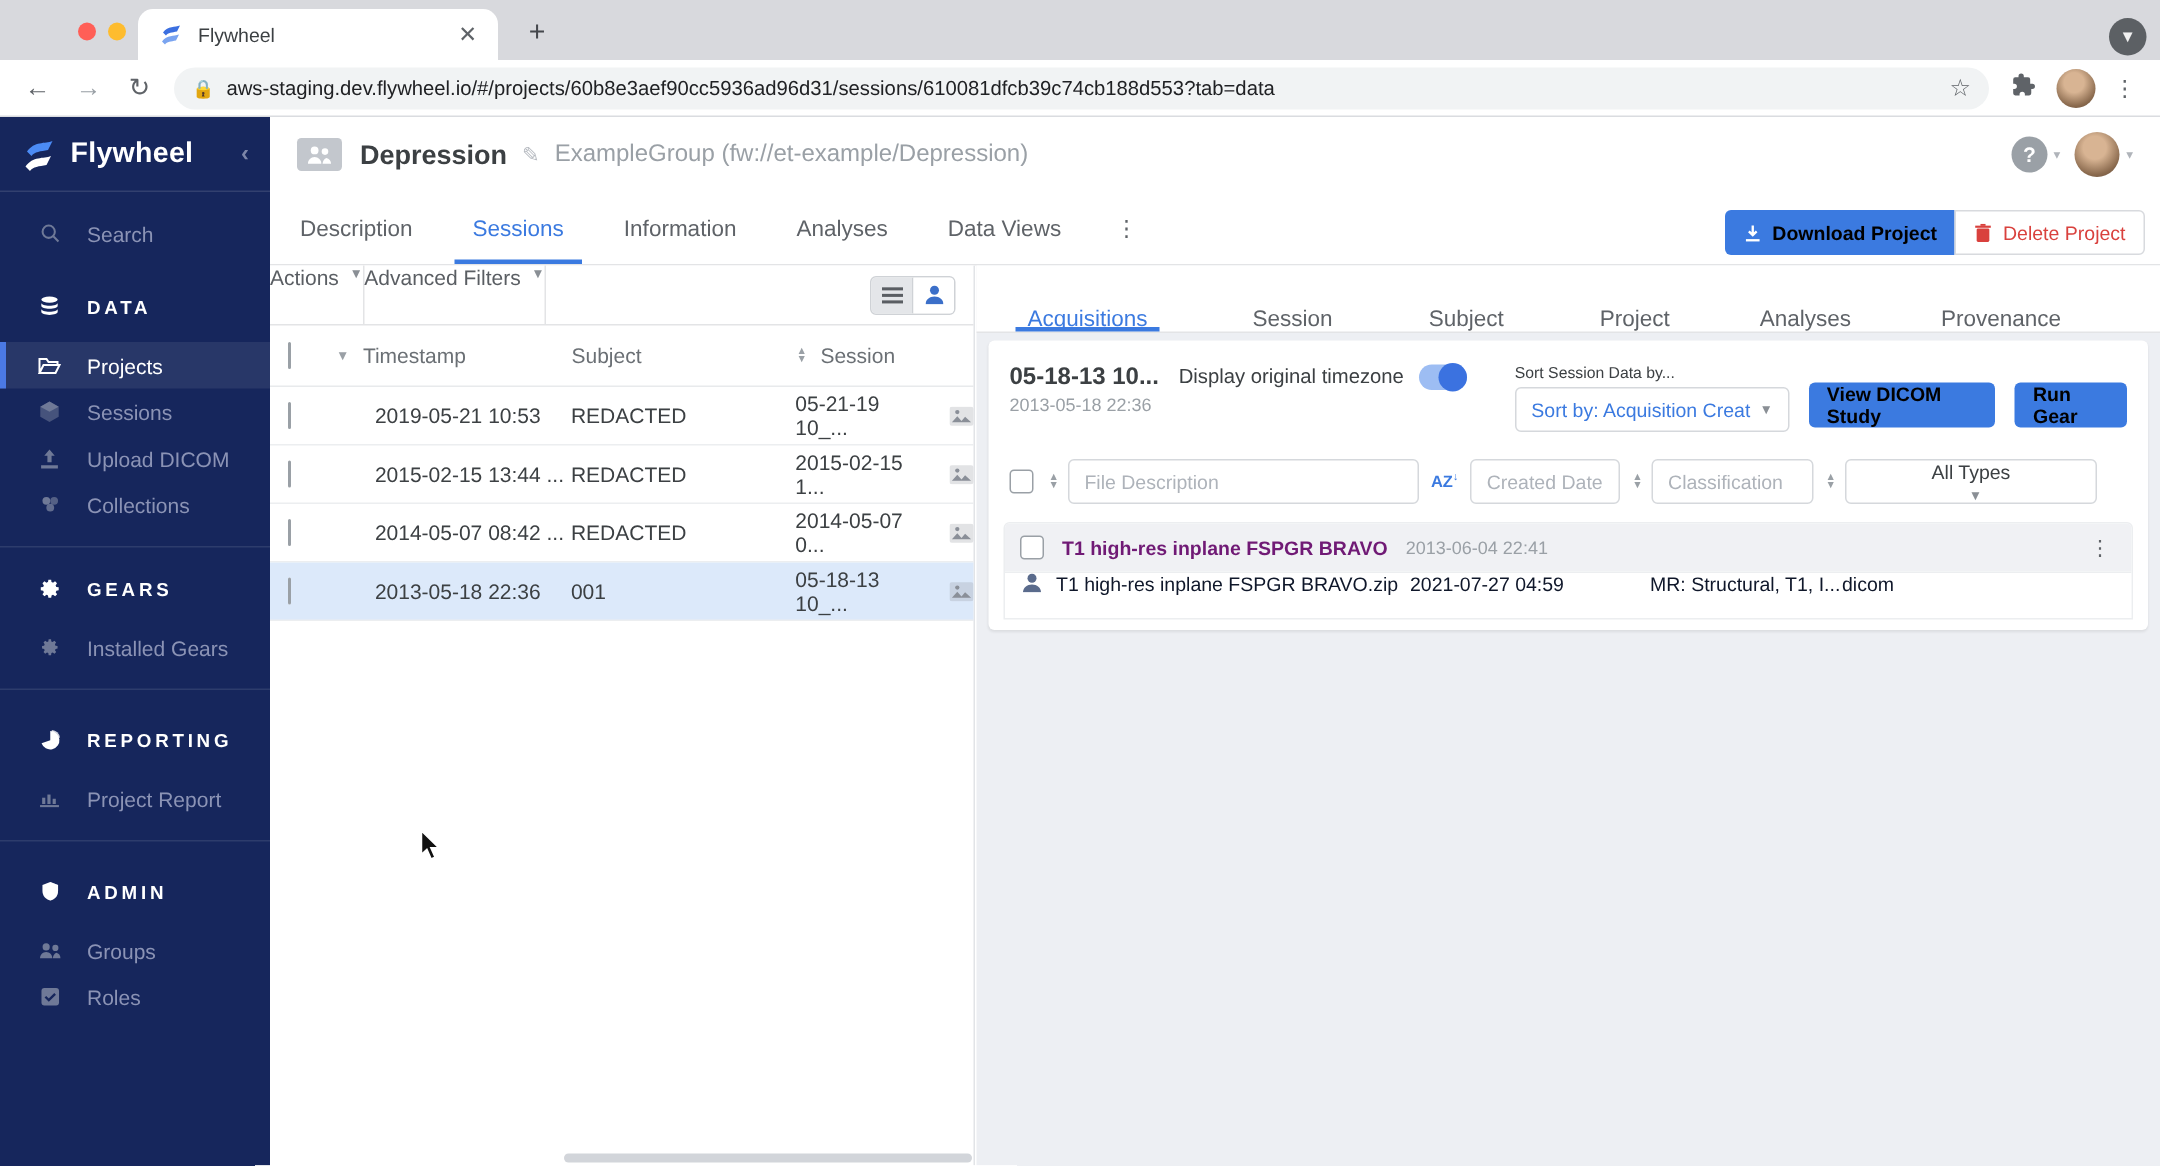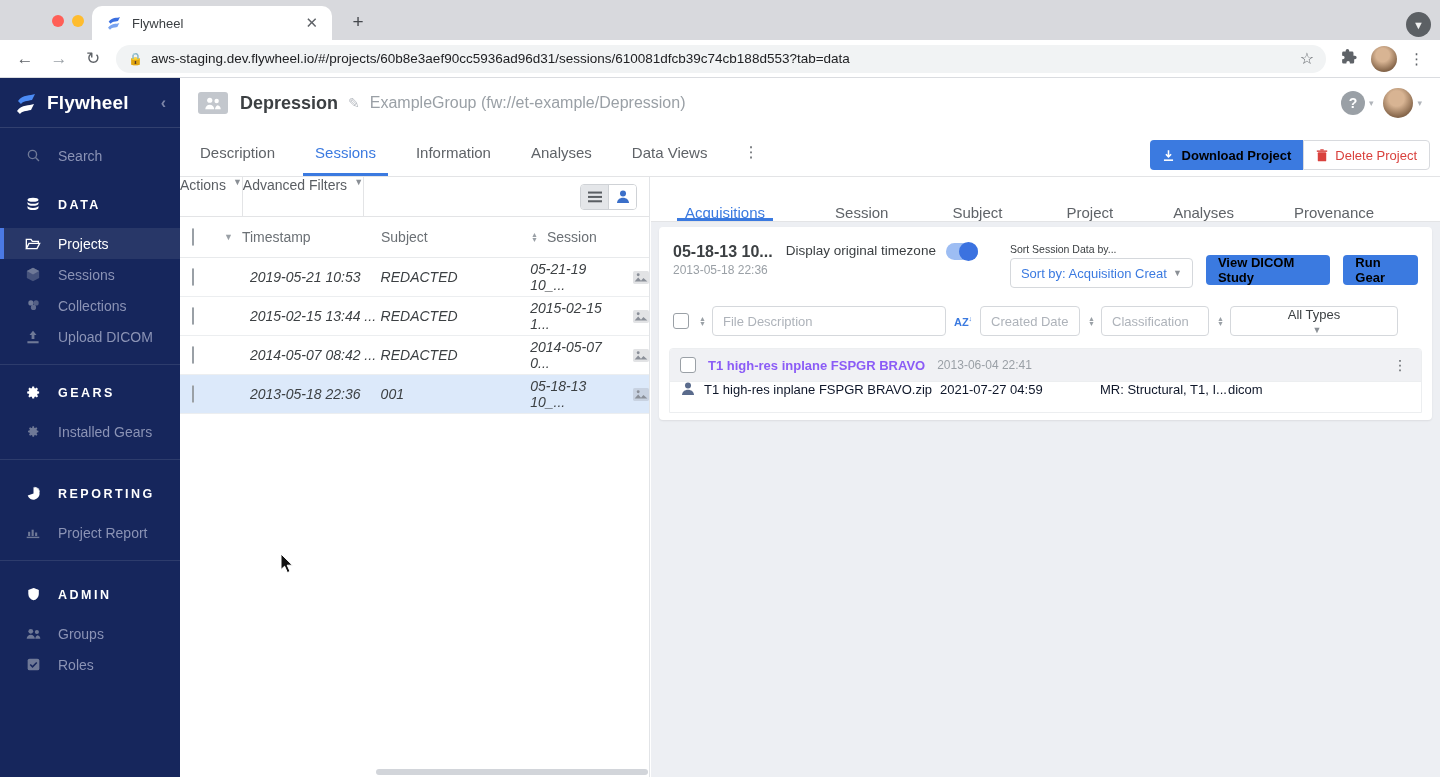--- a/index.html
+++ b/index.html
@@ -80,21 +80,21 @@
   .vg-sep { width:1px; background:#cfd2d6; }
 
   .lp-thead { height:41px; border-bottom:1px solid #e8eaec; display:flex; align-items:center; font-size:14px; color:#6b7075; }
   .chk { width:16px; height:16px; border:1.5px solid #9aa0a6; border-radius:3px; background:#fff; flex:none; }
   .col-chk { padding-left:12px; width:44px; }
   .col-ts { width:157px; display:flex; align-items:center; }
   .col-sub { width:150px; }
   .col-ses { width:89px; display:flex; align-items:center; }
   .sort-caret { font-size:9px; color:#9aa0a6; margin-right:9px; }
   .updown { display:inline-flex; flex-direction:column; line-height:5px; font-size:7px; color:#9aa0a6; margin-right:9px; }
-  .lp-row { height:39px; border-bottom:1px solid #eceef0; display:flex; align-items:center; font-size:14px; color:#3c4043;font-style:italic; }
+  .lp-row { height:39px; border-bottom:1px solid #eceef0; display:flex; align-items:center; font-size:14px; color:#3c4043; }
   .lp-row.selected { background:#dce9fa; }
   .row-img { color:#8a8f98; margin-left:14px; display:flex; }
   .hscroll { position:absolute; left:196px; top:592px; width:272px; height:6px; border-radius:3px; background:#d2d5da; }
 
   
   .right-panel { position:absolute; left:471px; top:0; width:789px; height:600px; background:#edeff3; }
   .rp-tabs { height:45px; background:#fff; border-bottom:1px solid #e3e4e6; display:flex; align-items:center; padding-left:30px; }
   .rtab { font-size:15px; color:#5f6368; margin-right:0; height:100%; display:flex; align-items:flex-end; position:relative; padding:0 4px; }
   .rp-tabs .gap { flex:1; max-width:62px; }
   .rtab.active { color:#3b7ae0; }
@@ -117,21 +117,21 @@
 
   .filter-row { display:flex; align-items:center; padding:12px 14px 10px 14px; }
   .f-input { height:30px; border:1px solid #d5d8dc; border-radius:4px; font-size:13px; color:#3c4043; padding:0 10px; font-family:"Liberation Sans",sans-serif; background:#fff; }
   .f-input::placeholder { color:#aeb3ba; }
   .az-ic { color:#3b7ae0; font-size:11px; font-weight:700; margin:0 8px; letter-spacing:0; }
   .az-ic sup { font-size:7px; }
   .type-select { width:168px; height:30px; border:1px solid #d5d8dc; border-radius:4px; background:#fff; display:flex; align-items:center; padding:0 10px; font-size:13px; color:#3c4043;flex-direction:column; }
 
   .acq-block { margin:2px 10px 0 10px; border:1px solid #eceef0; border-radius:4px 4px 0 0; overflow:hidden; }
   .acq-head { height:32px; background:#f0f1f4; display:flex; align-items:center; padding:0 10px; }
-  .acq-name { font-size:13px; font-weight:700; color:#8b5cf6; margin-left:12px; white-space:nowrap; }
+  .acq-name { font-size:13px; font-weight:700; color:#701a75; margin-left:12px; white-space:nowrap; }
   .acq-date { font-size:12px; color:#9aa0a6; margin-left:12px; }
   .acq-more { margin-left:auto; color:#5f6368; font-size:14px; padding:0 4px; }
   .file-row { height:31px; background:#fff; display:flex; align-items:flex-start; padding:0 10px; border-top:1px solid #eceef0; font-size:13px; color:#0f172a; }
   .file-ic { color:#5a6b8c; display:flex; margin-left:2px; }
   .file-name { width:236px; margin-left:10px; white-space:nowrap; overflow:hidden; }
   .file-date { width:160px; }
   .file-class { width:128px; white-space:nowrap; overflow:hidden; }
   .file-type { flex:1; }
 
   .cursor { position:absolute; left:280px; top:553px; pointer-events:none; }
@@ -218,36 +218,36 @@
       <span class="s-ic">
           <svg width="14" height="15" viewBox="0 0 20 22" fill="currentColor">
             <path d="M10 1 19 6v10l-9 5-9-5V6z" opacity=".55"></path>
             <path d="M10 1 19 6l-9 5L1 6z"></path>
           </svg>
         </span>
       <span>Sessions</span>
     </div>
     <div class="side-item">
       <span class="s-ic">
+          <svg width="14" height="14" viewBox="0 0 20 20" fill="currentColor">
+            <path d="M10 1l5 6h-3v6H8V7H5z"></path>
+            <path d="M2 16h16v3H2z"></path>
+          </svg>
+        </span>
+      <span>Upload DICOM</span>
+    </div>
+    <div class="side-item">
+      <span class="s-ic">
           <svg width="15" height="13" viewBox="0 0 22 20" fill="currentColor">
             <circle cx="7" cy="6" r="4"></circle>
             <circle cx="15" cy="6" r="4" opacity=".7"></circle>
             <circle cx="11" cy="13" r="4" opacity=".85"></circle>
           </svg>
         </span>
       <span>Collections</span>
-    </div>
-    <div class="side-item">
-      <span class="s-ic">
-          <svg width="14" height="14" viewBox="0 0 20 20" fill="currentColor">
-            <path d="M10 1l5 6h-3v6H8V7H5z"></path>
-            <path d="M2 16h16v3H2z"></path>
-          </svg>
-        </span>
-      <span>Upload DICOM</span>
     </div>
     <div class="side-sep"></div>
     <div class="sp12"></div>
     <div class="side-item side-head">
       <span class="s-ic">
           <svg width="15" height="15" viewBox="0 0 24 24" fill="currentColor">
             <path d="M12 8a4 4 0 1 0 0 8 4 4 0 0 0 0-8zm9 5.5v-3l-2.6-.5a6.7 6.7 0 0 0-.7-1.6l1.5-2.2-2.1-2.1-2.2 1.5c-.5-.3-1-.5-1.6-.7L13 2.3h-3l-.4 2.6c-.6.2-1.1.4-1.6.7L5.8 4.1 3.7 6.2l1.5 2.2c-.3.5-.5 1-.7 1.6l-2.6.5v3l2.6.5c.2.6.4 1.1.7 1.6l-1.5 2.2 2.1 2.1 2.2-1.5c.5.3 1 .5 1.6.7l.4 2.6h3l.4-2.6c.6-.2 1.1-.4 1.6-.7l2.2 1.5 2.1-2.1-1.5-2.2c.3-.5.5-1 .7-1.6z"></path>
           </svg>
         </span>
       <span>GEARS</span>

